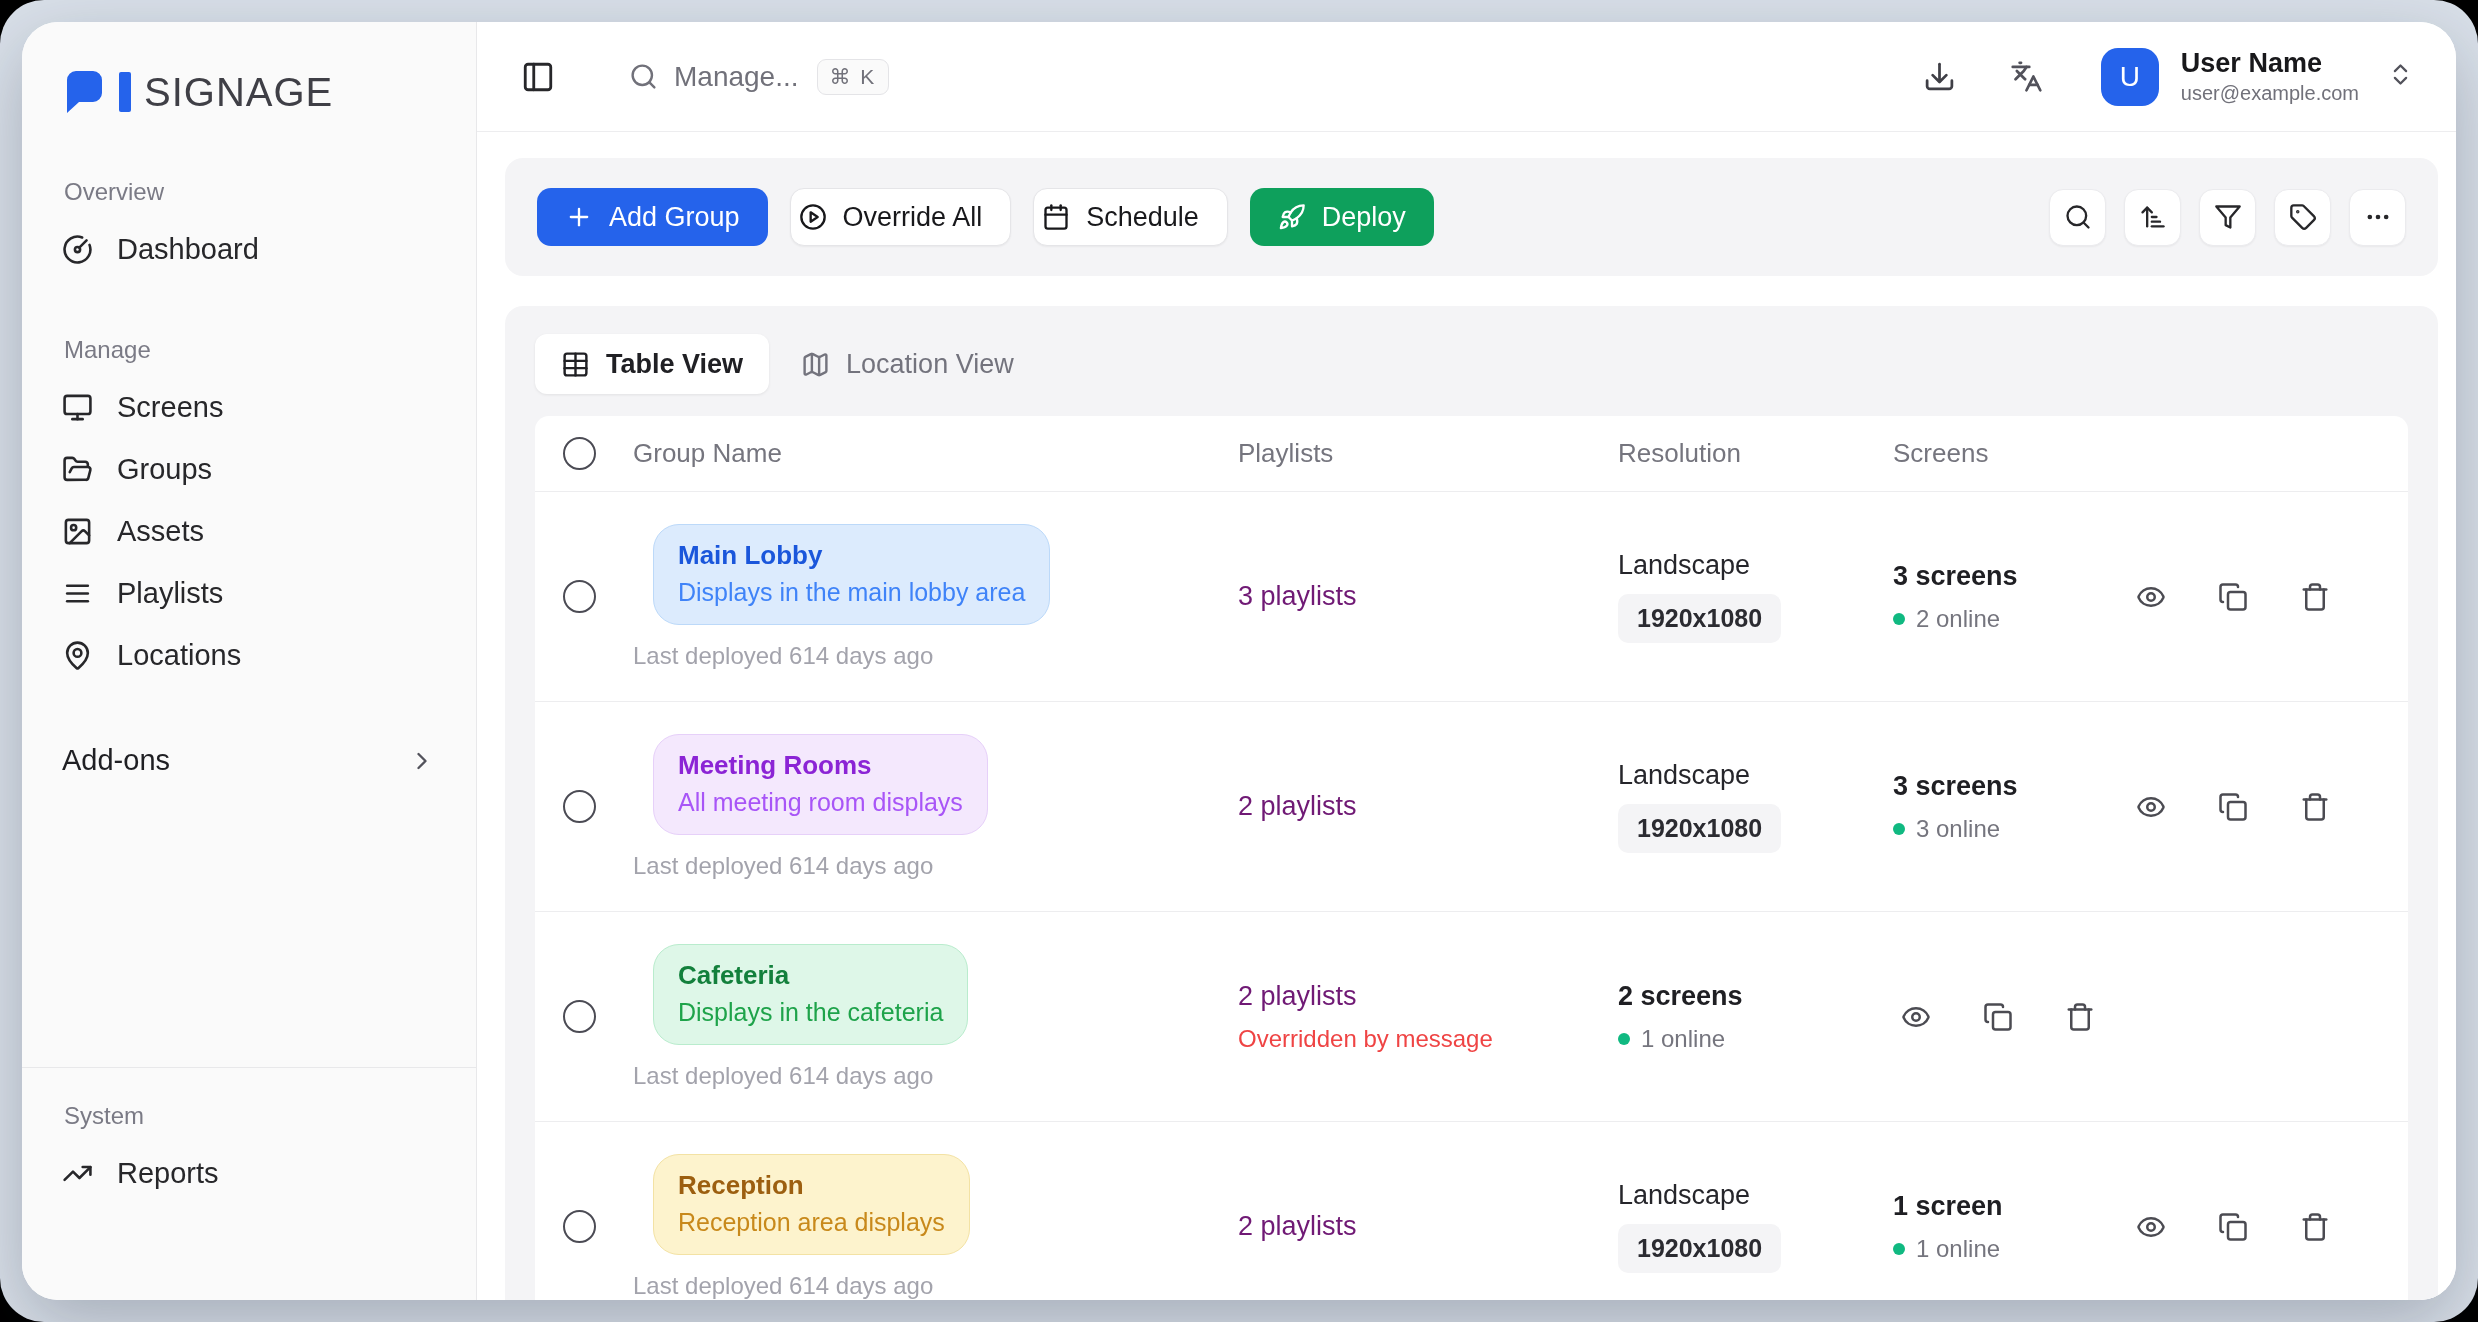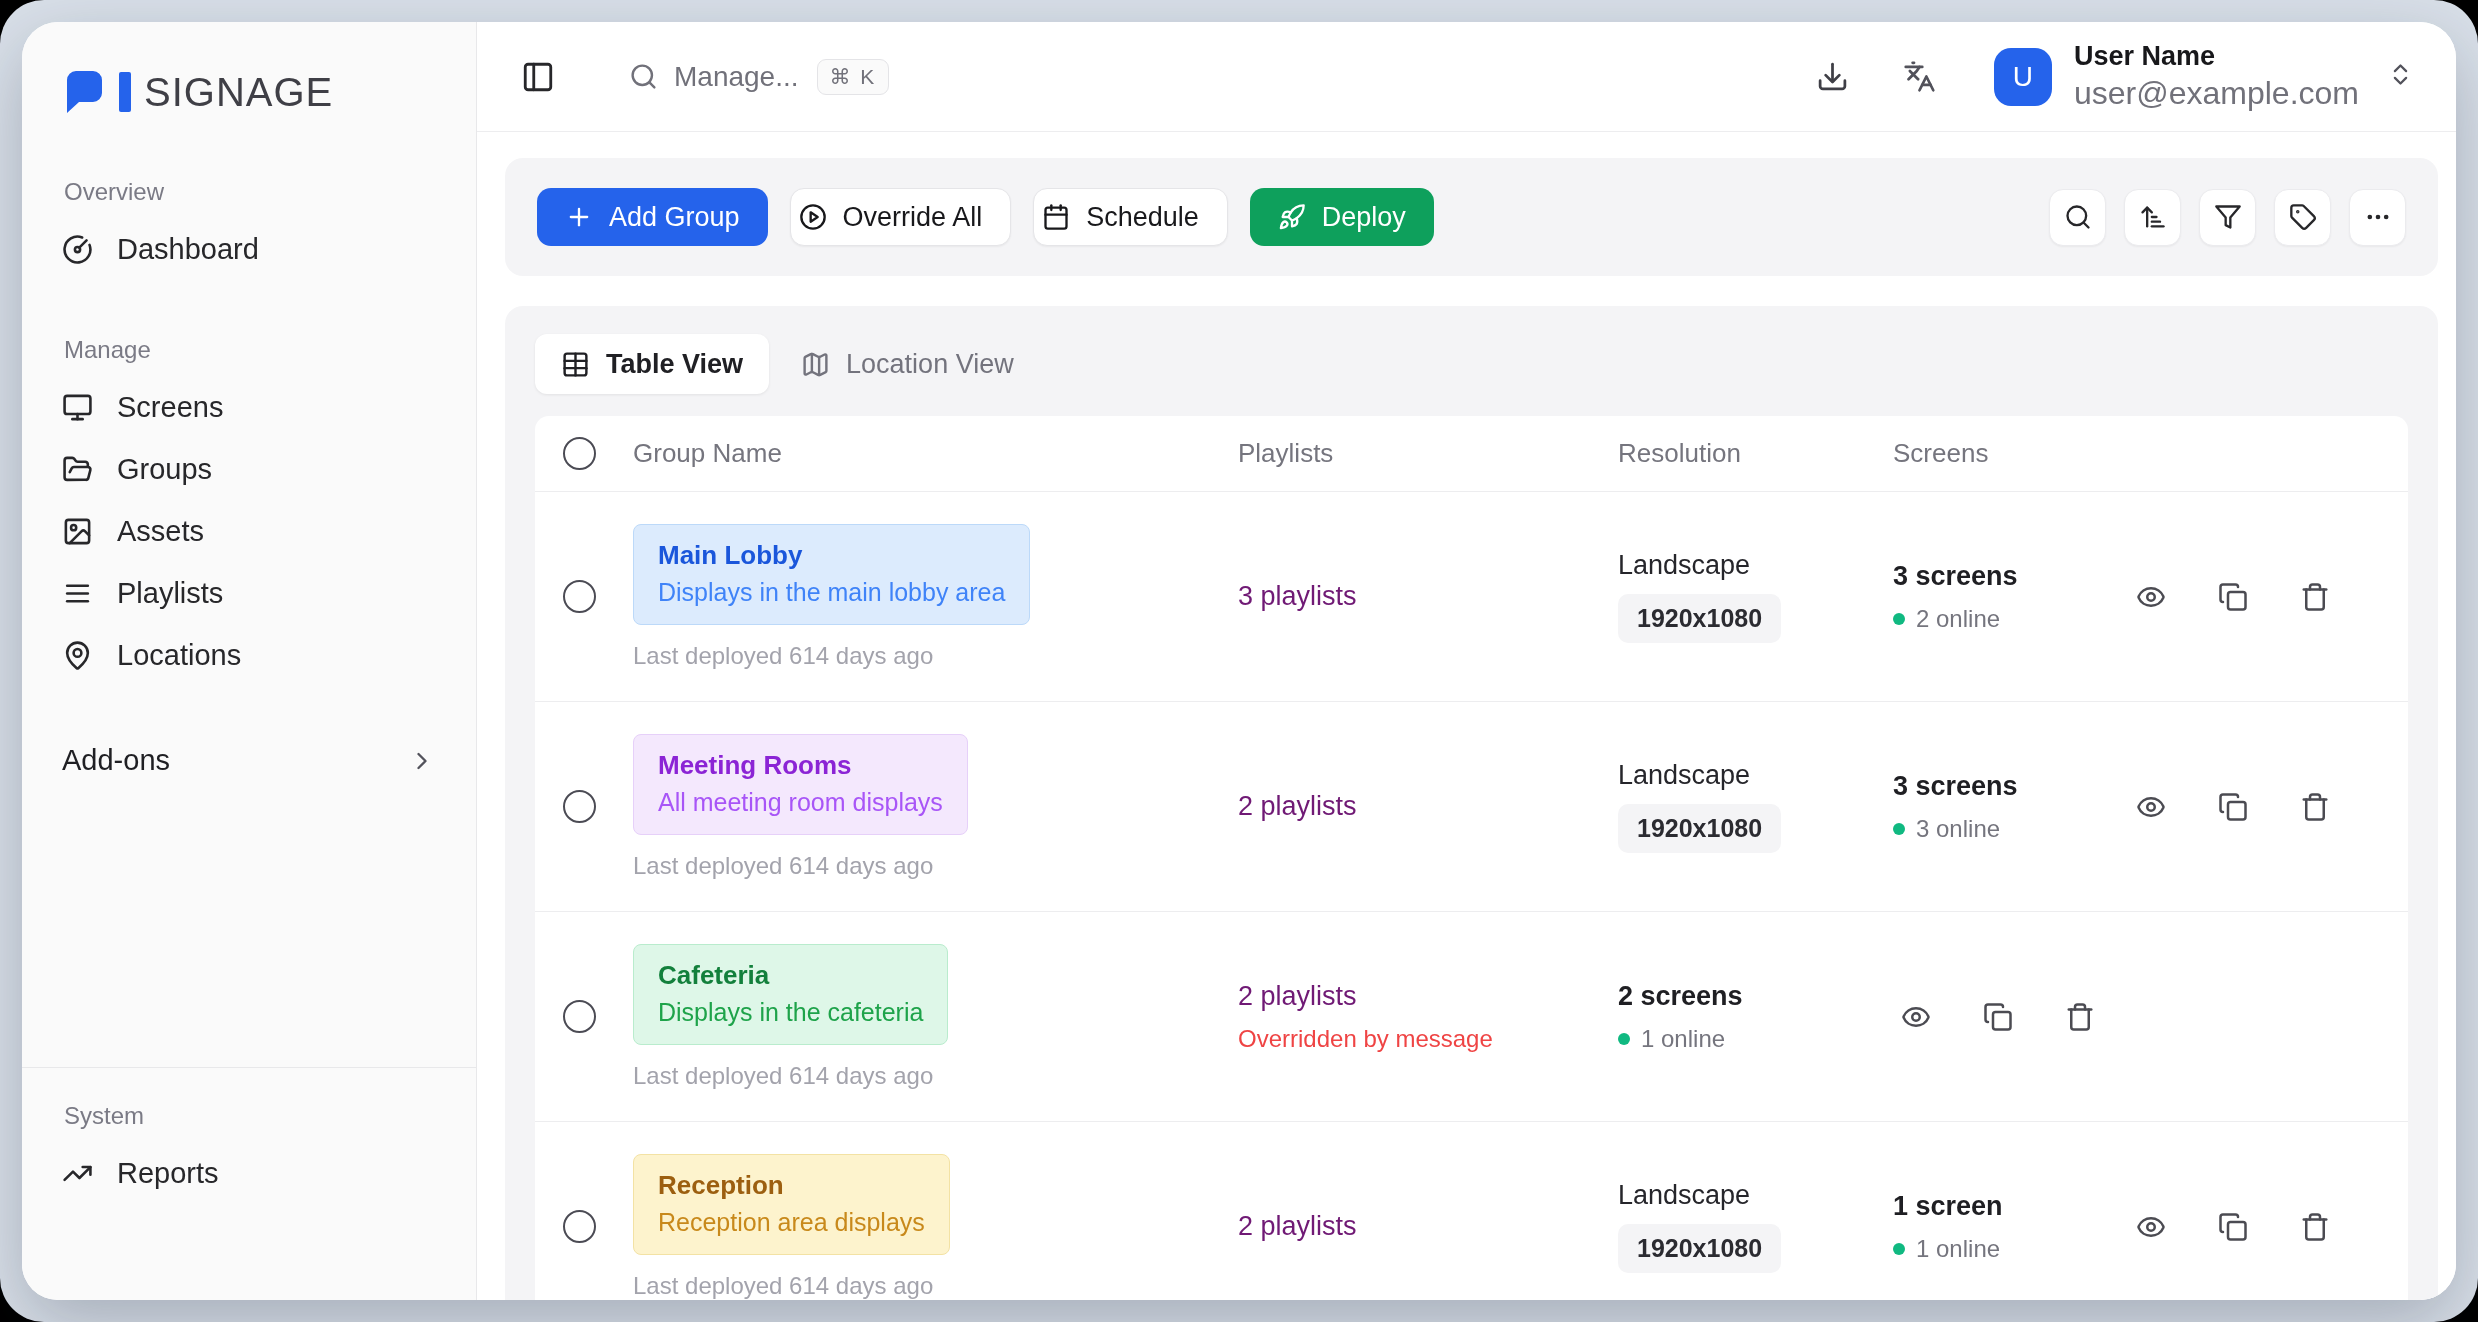--- a/index.html
+++ b/index.html
@@ -33,21 +33,21 @@
   .searchbar svg { width:29px; height:29px; color:#71717a; }
   .search-text { font-size:28px; color:#71717a; margin:0 18px 0 16px; }
   .kbd { font-size:21px; color:#71717a; background:#fafafa; border:1px solid #e4e4e7; border-radius:9px; padding:5px 12px; letter-spacing:2px; }
   .header-right { margin-left:auto; display:flex; align-items:center; }
   .hdr-icon { margin-left:54px; color:#3f3f46; }
   .hdr-icon svg { width:33px; height:33px; }
   .avatar { margin-left:58px; width:58px; height:58px; border-radius:17px; background:#2563eb; color:#fff;
             display:flex; align-items:center; justify-content:center; font-size:28px; flex:none; }
   .user-block { margin-left:22px; line-height:1.25; cursor:pointer; }
   .user-name { font-size:27px; font-weight:700; color:#18181b; }
-  .user-email { font-size:32px; color:#71717a; }
+  .user-email { font-size:20px; color:#71717a; }
   .chevrons { margin-left:28px; color:#52525b; }
   .chevrons svg { width:27px; height:27px; }
 
   .content { padding:26px 18px 0 28px; flex:1; min-height:0; }
 
   
   .toolbar-card { background:#f4f4f6; border-radius:18px; height:118px; display:flex; align-items:center; padding:0 32px; }
   .btn { height:58px; border-radius:14px; border:none; display:flex; align-items:center; gap:16px;
          font-size:27px; font-family:inherit; padding:0 28px; cursor:pointer; }
   .btn svg { width:28px; height:28px; }
@@ -66,21 +66,21 @@
   .tab { height:60px; display:flex; align-items:center; gap:16px; font-size:27px; cursor:pointer; }
   .tab svg { width:29px; height:29px; }
   .tab-active { background:#fff; border-radius:12px; padding:0 26px; font-weight:700; color:#202024; box-shadow:0 1px 3px rgba(0,0,0,.08); }
   .tab-inactive { color:#73737d; padding:0 12px; font-weight:500; }
 
   .table { margin-top:22px; background:#fff; border-radius:14px; overflow:hidden; }
   .thead, .trow { display:grid; grid-template-columns:98px 605px 380px 275px 235px 1fr; align-items:center; }
   .thead { height:76px; border-bottom:1px solid #ededef; color:#75757e; font-size:26px; }
   .trow { height:210px; border-bottom:1px solid #ededef; }
   .checkbox { width:33px; height:33px; border-radius:50%; border:2.5px solid #4b4b54; background:#fff; margin-left:28px; display:block; cursor:pointer; }
-  .group-badge { display:inline-block; border:1.5px solid transparent; border-radius:8px; padding:15px 24px 17px; cursor:pointer; }
+  .group-badge { display:inline-block; border:1.5px solid transparent; border-radius:26px; padding:15px 24px 17px; cursor:pointer;margin-left:20px; }
   .badge-title { font-size:26px; font-weight:700; }
   .badge-sub { font-size:25px; margin-top:7px; }
   .last-deployed { font-size:24px; color:#a3a3ac; margin-top:17px; }
   .playlists-count { font-size:27px; color:#701a75; font-weight:500; }
   .override-note { font-size:24px; color:#ef4444; margin-top:13px; }
   .orientation { font-size:27px; color:#26262b; font-weight:500; }
   .res-badge { display:inline-block; margin-top:13px; background:#f4f4f6; border-radius:10px; padding:10px 19px;
                font-size:25px; font-weight:700; color:#2b2b31; }
   .screens-count { font-size:27px; font-weight:600; color:#1f1f23; }
   .online-row { display:flex; align-items:center; gap:11px; margin-top:13px; }

